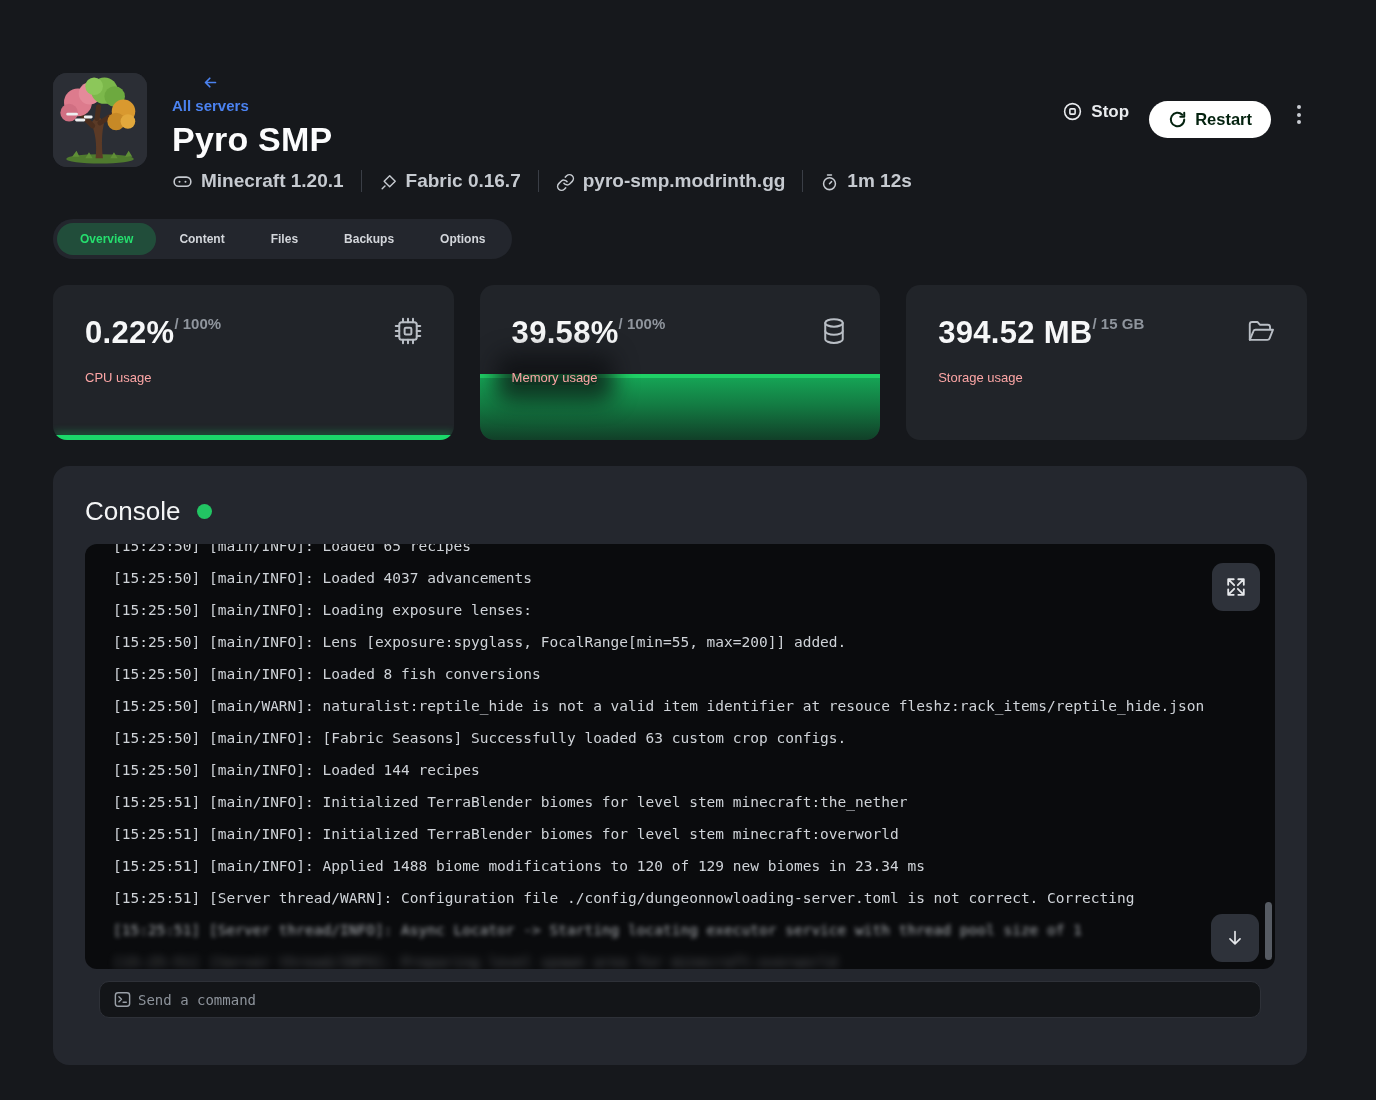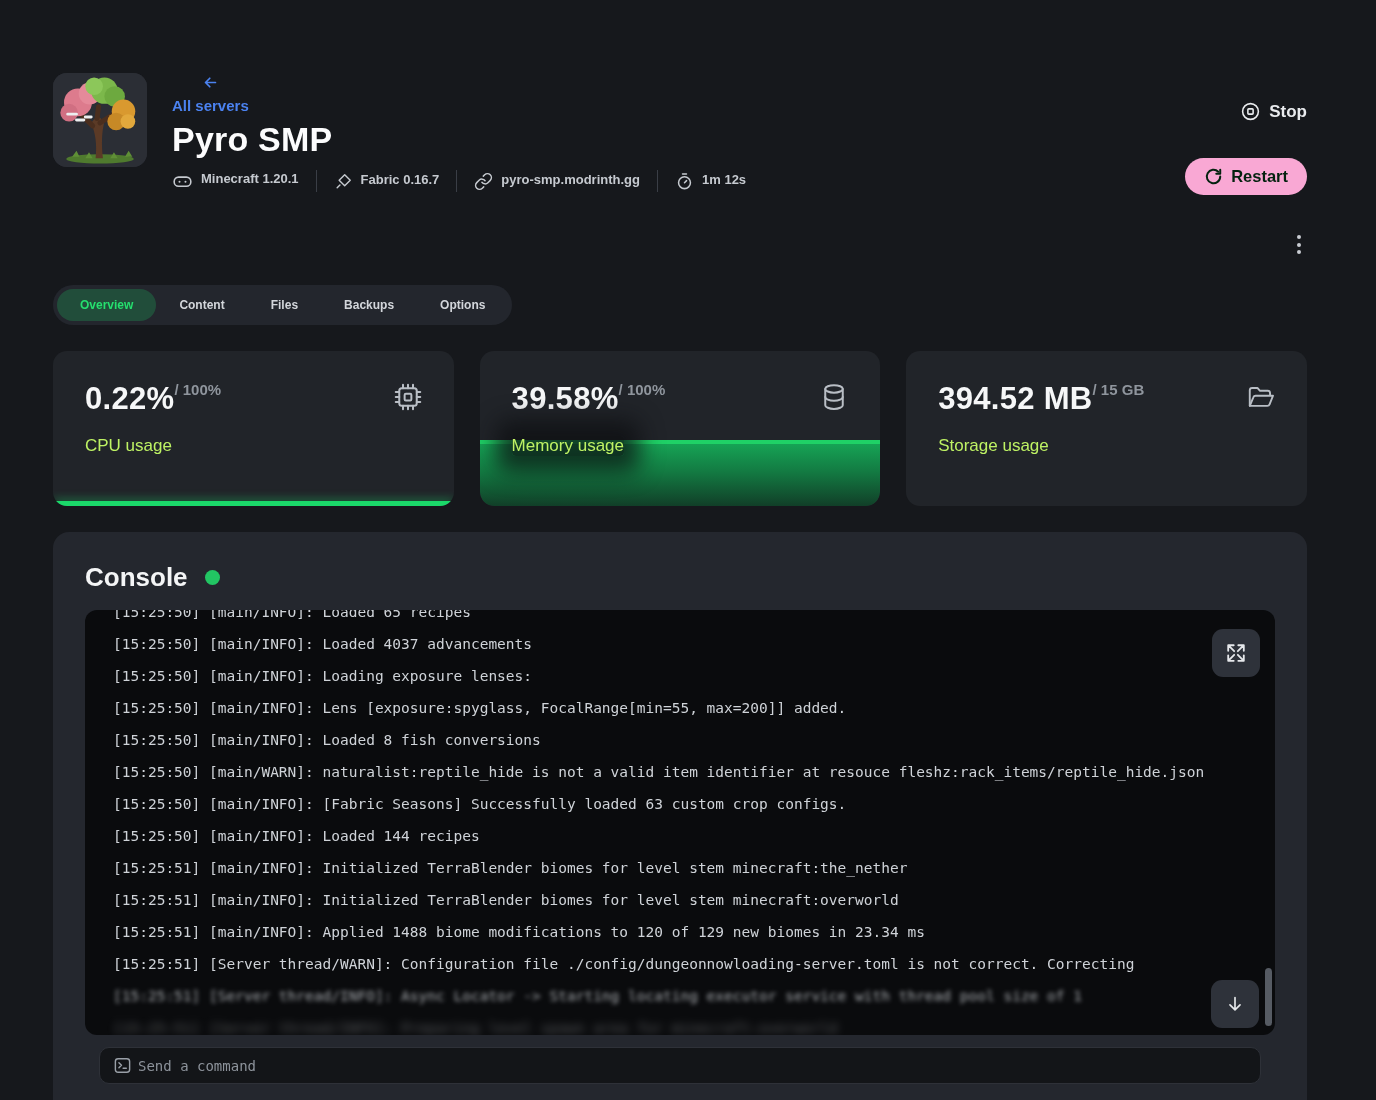--- a/index.html
+++ b/index.html
@@ -18,31 +18,31 @@
     width:94px; height:94px; border-radius:14px; background:#2b2e35;
     flex:0 0 auto; overflow:hidden; display:flex; align-items:center; justify-content:center;
   }
   .server-info { margin-left:25px; }
   .back-link {
     display:inline-flex; align-items:center; gap:6px;
     color:#4b82f0; font-size:15px; font-weight:600; text-decoration:none; margin-top:1px;flex-direction:column;
   }
   .page-title { font-size:34px; font-weight:800; letter-spacing:.2px; margin-top:6px; color:#fcfcfd; }
   .meta-row { display:flex; align-items:center; margin-top:11px; }
-  .meta-item { display:flex; align-items:flex-start; gap:8px; color:#c6cad0; font-size:13px; font-weight:600; }
+  .meta-item { display:flex; align-items:flex-end; gap:8px; color:#c6cad0; font-size:19px; font-weight:600; }
   .meta-item svg { stroke:#c6cad0; }
   .meta-divider { width:1px; height:22px; background:#3a3e46; margin:0 17px; }
-  .header-actions { margin-left:auto; margin-top:28px; display:flex; align-items:flex-end; gap:36px;flex-direction:column; }
+  .header-actions { margin-left:auto; margin-top:28px; display:flex; align-items:flex-start; gap:20px; }
   .stop-button {
     display:flex; align-items:center; gap:8px; background:none; border:none; cursor:pointer;
     color:#e9ebee; font-size:17px; font-weight:700; font-family:inherit;
   }
   .restart-button {
     display:flex; align-items:center; gap:8px; border:none; cursor:pointer;
-    background:#f9a8d4; color:#04220f; height:37px; padding:0 19px; border-radius:999px;
+    background:#ffffff; color:#04220f; height:37px; padding:0 19px; border-radius:999px;
     font-size:16.5px; font-weight:800; font-family:inherit;
   }
   .kebab-button { background:none; border:none; cursor:pointer; padding:4px 6px; display:flex; flex-direction:column; gap:3.5px; }
   .kebab-button i { width:4px; height:4px; border-radius:50%; background:#c9cdd3; }
 
   
   .tab-bar {
     margin-top:27px; display:inline-flex; align-items:center;
     background:#23262d; border-radius:999px; padding:4px; height:40px;
   }
@@ -55,21 +55,21 @@
 
   
   .stats-row { display:flex; gap:26px; margin-top:26px; }
   .stat-card {
     position:relative; width:400.6px; height:155px; background:#212429;
     border-radius:14px; padding:30px 32px; overflow:hidden;
   }
   .stat-value-row { display:flex; align-items:flex-start; gap:0; }
   .stat-value { font-size:31px; font-weight:800; color:#f6f7f8; letter-spacing:.3px; }
   .stat-limit { font-size:15px; font-weight:600; color:#8f959d; }
-  .stat-label { margin-top:19px; font-size:17px; color:#bef264; position:relative; z-index:3; width:max-content; }
+  .stat-label { margin-top:19px; font-size:13px; color:#fca5a5; position:relative; z-index:3; width:max-content; }
   .stat-icon { position:absolute; top:31px; right:31px; }
   .stat-icon svg { stroke:#b9bec5; }
   .cpu-graph-line {
     position:absolute; left:0; right:0; bottom:0; height:5px; z-index:1;
     background:#1bd96a; box-shadow:0 -2px 8px rgba(27,217,106,.45);
     border-radius:0 0 14px 14px;
   }
   .memory-graph-fill {
     position:absolute; left:0; right:0; bottom:0; height:66px; z-index:1;
     background:linear-gradient(180deg, #16a355 0%, #137a42 45%, #113f28 100%);
@@ -81,21 +81,21 @@
     box-shadow:0 0 22px 16px rgba(12,14,17,0.72);
     border-radius:4px;
   }
 
   
   .console-card {
     margin-top:26px; background:#24272e; border-radius:16px;
     height:599px; padding:30px 32px 0 32px; position:relative;
   }
   .console-title-row { display:flex; align-items:center; gap:17px; }
-  .console-title { font-size:26px; font-weight:700; color:#f4f5f6; }
+  .console-title { font-size:26px; font-weight:400; color:#f4f5f6; }
   .status-dot { width:15px; height:15px; border-radius:50%; background:#22c563; }
   .console-viewport {
     position:relative; margin-top:17px; height:425px; background:#0a0b0d;
     border-radius:12px; overflow:hidden; padding:0 0 0 28px;
   }
   .log-lines { position:absolute; top:-14px; left:28px; right:20px; }
   .log-line {
     font-family:"DejaVu Sans Mono", monospace; font-size:14.5px; color:#cfd3d8;
     line-height:32px; white-space:nowrap; overflow:hidden;
   }

